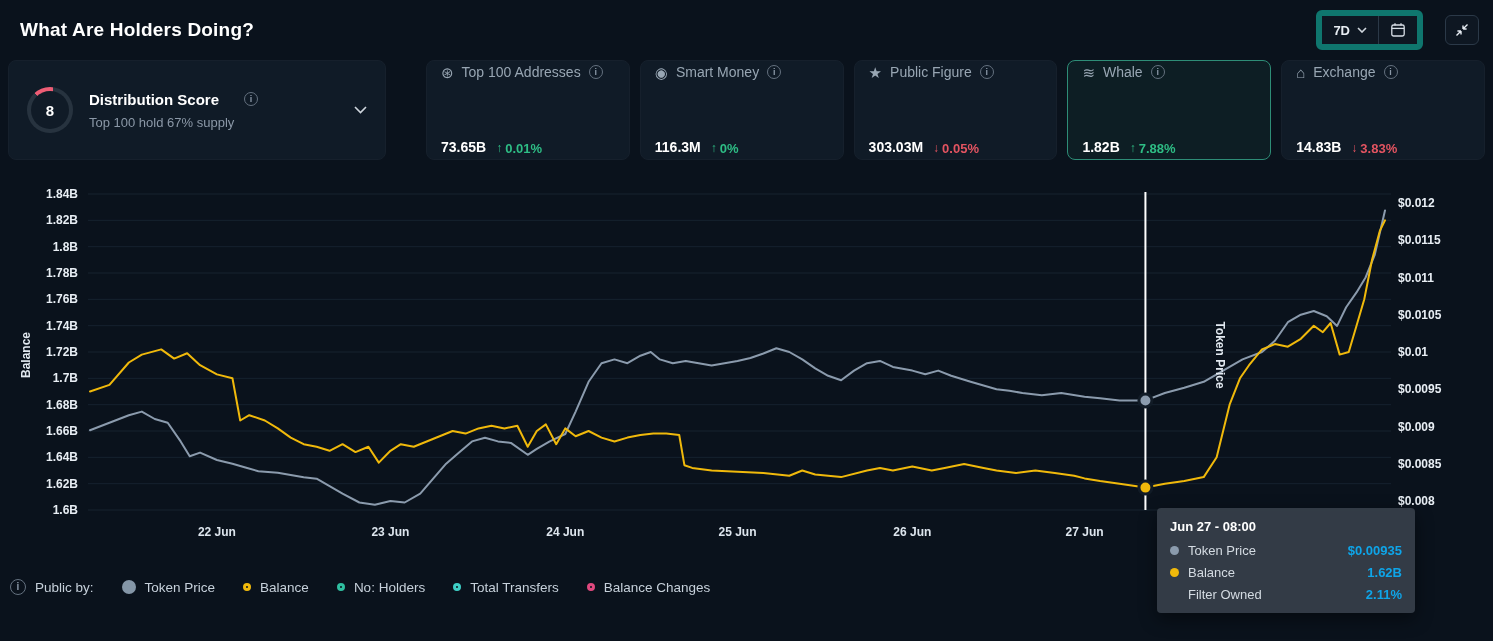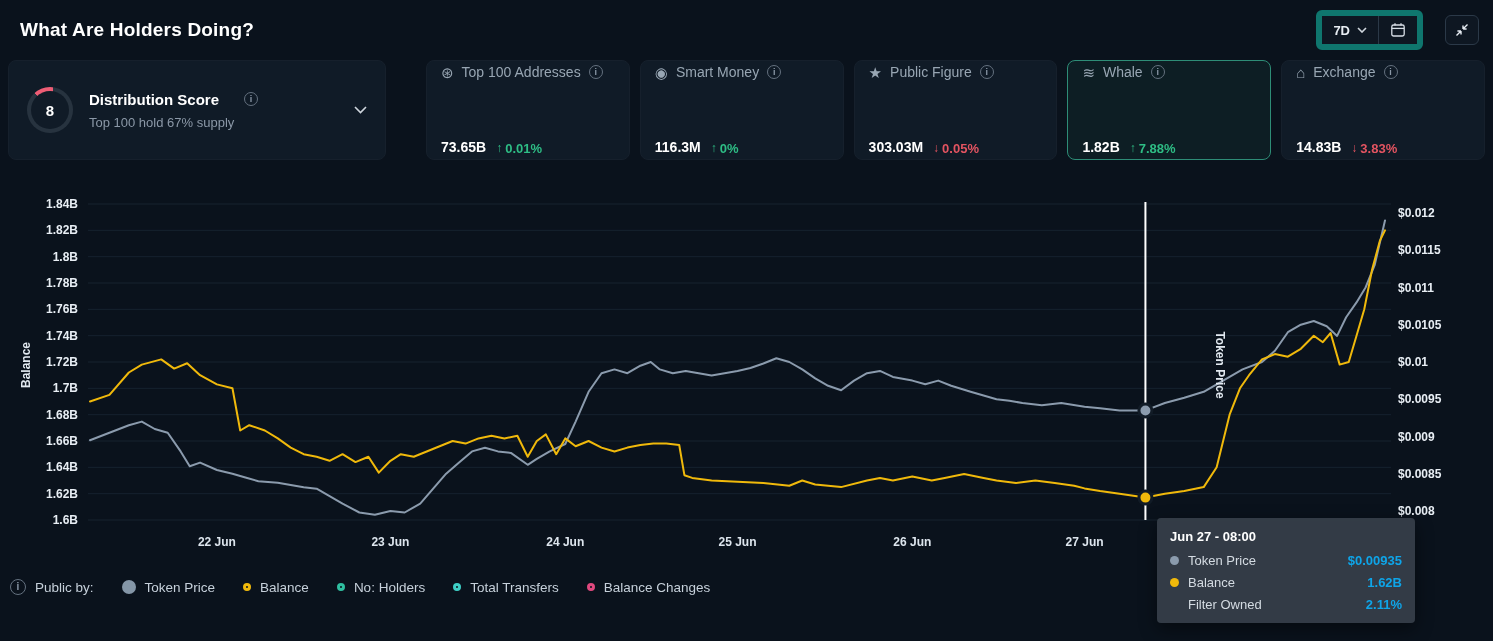--- a/index.html
+++ b/index.html
@@ -38,21 +38,21 @@
   .cicon{ font-size:15px; line-height:1; color:#98a6b3; }
   .clabel{ white-space:nowrap; }
   .info{ width:14px; height:14px; border:1px solid #64717f; border-radius:50%; color:#8b98a7;
          font-size:9px; line-height:12px; text-align:center; display:inline-block; flex-shrink:0; font-weight:700; }
   .card-val{ display:flex; align-items:baseline; gap:10px; }
   .val{ font-weight:700; color:#fff; font-size:14px;margin-top:48px; }
   .chg{ font-size:13px; font-weight:600; display:inline-flex; gap:3px; align-items:center; }
   .chg .arrow{ font-size:12px; }
   .up{ color:#2ebd85; } .down{ color:#e35461; }
   
-  .chart{ position:absolute; left:0; top:190px; width:1239px; height:380px; }
+  .chart{ position:absolute; left:0; top:180px; width:1239px; height:380px; }
   #chart-svg{ position:absolute; left:0; top:0; width:1493px; height:380px; }
   .axis-name{ position:absolute; color:#e2e9f0; font-size:12px; font-weight:600; pointer-events:none; }
   .axis-name.left{ left:-24px; top:168px; width:100px; text-align:center; transform:rotate(-90deg); }
   .axis-name.right{ right:-36px; top:168px; width:110px; text-align:center; transform:rotate(90deg); }
   
   .tooltip{ position:absolute; left:1157px; top:328px; width:258px; background:rgba(53,61,72,0.96);
             border-radius:4px; padding:11px 13px; box-shadow:0 6px 18px rgba(0,0,0,.45); z-index:5; }
   .tt-title{ font-weight:700; font-size:13px; color:#fff; margin-bottom:9px; }
   .tt-row{ display:flex; align-items:center; gap:9px; font-size:13px; margin-top:7px; color:#d4dbe2; }
   .tt-dot{ width:9px; height:9px; border-radius:50%; flex-shrink:0; }

